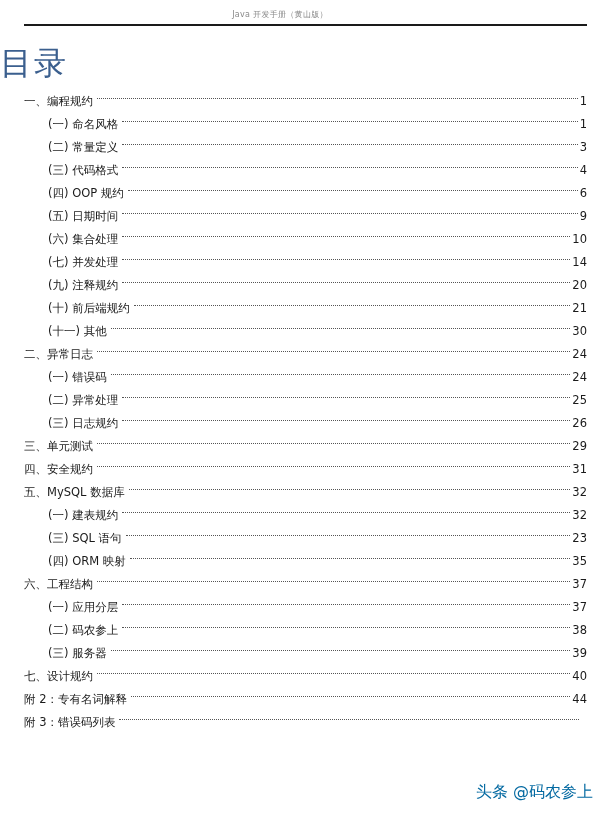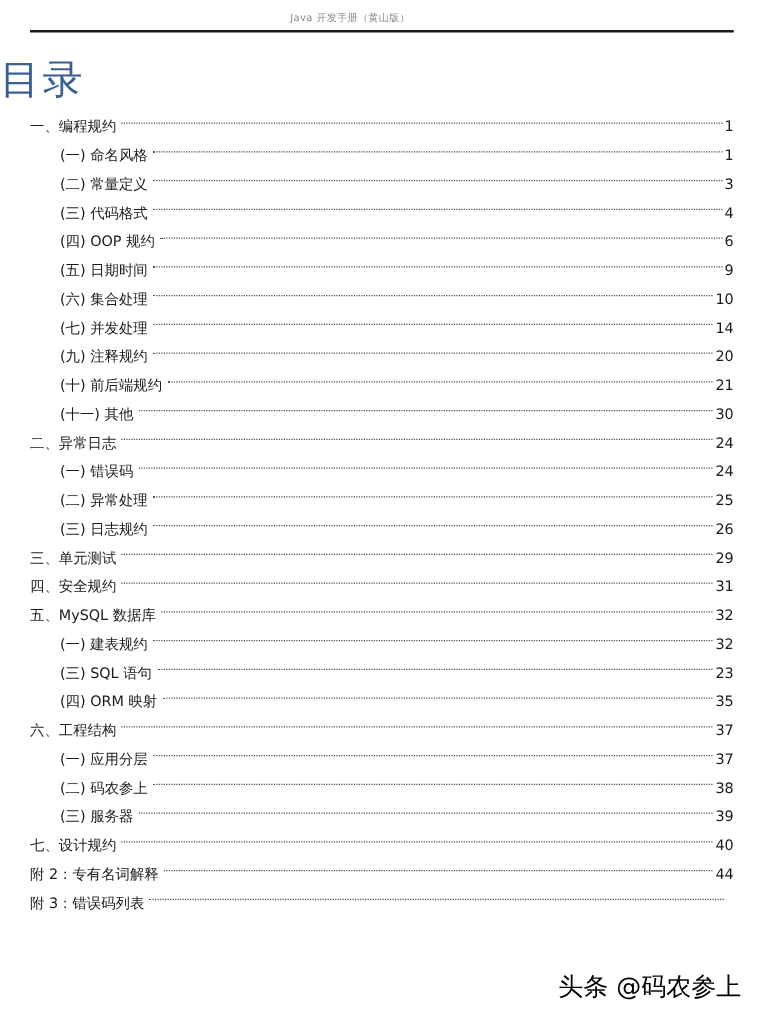--- a/index.html
+++ b/index.html
@@ -9,21 +9,21 @@
                  font-size: 8px; color: #8a8a8a; letter-spacing: 0.3px; }
   .header-rule { position: absolute; top: 24px; left: 24px; width: 563px; height: 2px; background: #1a1a1a; }
   .title { position: absolute; top: 42px; left: 0; width: 503px; 
            font-size: 32px; color: #3b5f8e; letter-spacing: 2px; }
   .toc { position: absolute; top: 90px; left: 24px; width: 563px; }
   .toc-row { display: flex; align-items: center; height: 23px; line-height: 23px; font-size: 11.5px; }
   .toc-row.level-2 { padding-left: 24px; }
   .toc-label { white-space: nowrap; padding-right: 2px; }
   .toc-dots { flex: 1; border-bottom: 1px dotted #555; margin: 0 2px; transform: translateY(-3px); }
   .toc-page { white-space: nowrap; min-width: 6px; text-align: right; }
-  .watermark { position: absolute; right: 14px; bottom: 12px; font-size: 20px; color: #000000;
+  .watermark { position: absolute; right: 14px; bottom: 12px; font-size: 16px; color: #0369a1;
                background: rgba(255,255,255,0.85); padding: 0 2px; }
 </style>
 </head>
 <body>
 
 <div>
   <div class="header-text">Java 开发手册（黄山版）</div>
   <div class="header-rule"></div>
 </div>
 

